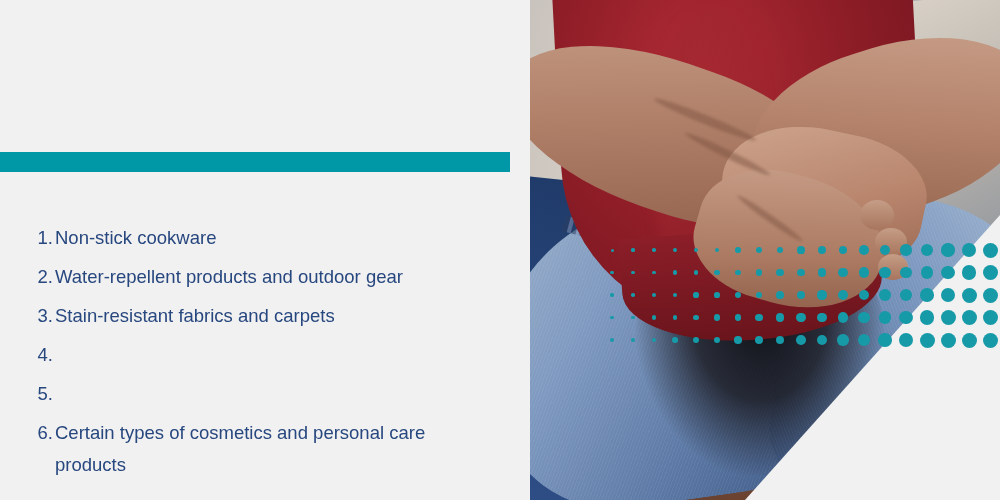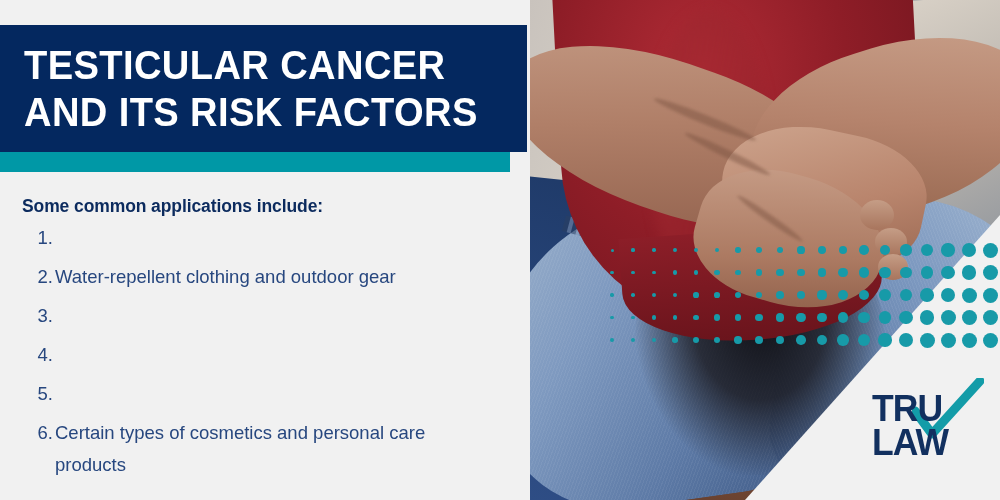--- a/index.html
+++ b/index.html
@@ -375,51 +375,41 @@
       <div class="dot" style="left: 837.278px; top: 334.278px; width: 11.4438px; height: 11.4438px; background: rgb(23, 154, 168);"></div>
       <div class="dot" style="left: 857.826px; top: 333.826px; width: 12.3487px; height: 12.3487px; background: rgb(23, 154, 168);"></div>
       <div class="dot" style="left: 878.358px; top: 333.358px; width: 13.2838px; height: 13.2838px; background: rgb(23, 154, 168);"></div>
       <div class="dot" style="left: 898.876px; top: 332.876px; width: 14.2481px; height: 14.2481px; background: rgb(23, 154, 168);"></div>
       <div class="dot" style="left: 919.5px; top: 332.5px; width: 15px; height: 15px; background: rgb(23, 154, 168);"></div>
       <div class="dot" style="left: 940.5px; top: 332.5px; width: 15px; height: 15px; background: rgb(23, 154, 168);"></div>
       <div class="dot" style="left: 961.5px; top: 332.5px; width: 15px; height: 15px; background: rgb(23, 154, 168);"></div>
       <div class="dot" style="left: 982.5px; top: 332.5px; width: 15px; height: 15px; background: rgb(23, 154, 168);"></div>
     </div>
 
-  <div class="title-bar">
-    <div class="title-line">TESTICULAR CANCER</div>
-    <div class="title-line">AND ITS RISK FACTORS</div>
-  </div>
   <div class="accent-bar"></div>
 
-  <div class="list-heading">Some common applications include:</div>
   <div class="applications-list" id="applications-list">
       <div class="app-item">
         <div class="app-num">1.</div>
+        <div class="app-text">Non-stick cookware</div>
       </div>
       <div class="app-item">
         <div class="app-num">2.</div>
-        <div class="app-text">Water-repellent clothing and outdoor gear</div>
+        <div class="app-text">Water-repellent products and outdoor gear</div>
       </div>
       <div class="app-item">
         <div class="app-num">3.</div>
+        <div class="app-text">Stain-resistant fabrics and carpets</div>
       </div>
       <div class="app-item">
         <div class="app-num">4.</div>
       </div>
       <div class="app-item">
         <div class="app-num">5.</div>
       </div>
       <div class="app-item">
         <div class="app-num">6.</div>
         <div class="app-text">Certain types of cosmetics and personal care products</div>
       </div>
     </div>
 
-  <div class="logo">
-    <svg class="logo-check" width="72" height="62" viewBox="0 0 72 62">
-      <path d="M3 33 L20 56 L68 3" stroke="#139CA8" stroke-width="9" fill="none" stroke-linecap="round" stroke-linejoin="round"></path>
-    </svg>
-    <div class="logo-word logo-tru">TRU</div>
-    <div class="logo-word logo-law">LAW</div>
-  </div>
 
 </div>
 
 </body></html>

